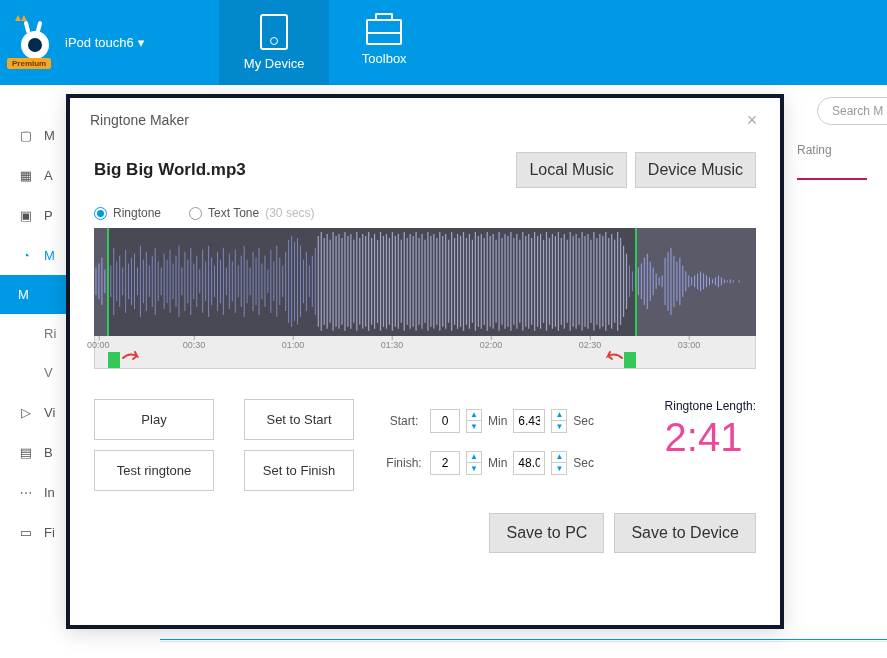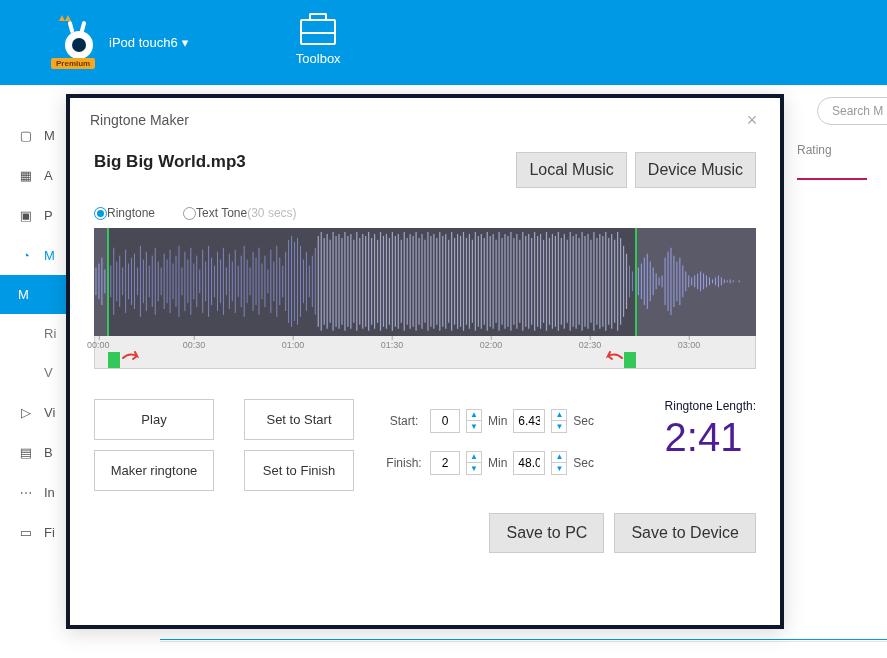--- a/index.html
+++ b/index.html
@@ -1,20 +1,20 @@
 <!DOCTYPE html>
 <html><head>
 <meta charset="utf-8">
 <style>
 * { margin: 0; padding: 0; box-sizing: border-box; font-family: -apple-system, BlinkMacSystemFont, "Segoe UI", Arial, sans-serif; }
 body { width: 887px; height: 658px; overflow: hidden; background: #fff; position: relative; }
 
 .topbar { height: 85px; background: #0099e5; display: flex; align-items: center; color: #fff; }
 .logo-area { display: flex; align-items: center; padding: 0 15px; gap: 10px; }
-.logo-icon { width: 40px; height: 40px; position: relative; margin-left: 44px; }
+.logo-icon { width: 40px; height: 40px; position: relative; }
 .bunny { width: 28px; height: 28px; background: #fff; border-radius: 50%; position: absolute; top: 8px; left: 6px; display: flex; align-items: center; justify-content: center; }
 .bunny-eye { width: 14px; height: 14px; background: #002b4a; border-radius: 50%; }
 .ear { position: absolute; width: 4px; height: 12px; background: #fff; border-radius: 2px; top: -2px; }
 .ear.l { left: 10px; transform: rotate(-15deg); }
 .ear.r { left: 22px; transform: rotate(15deg); }
 .premium-badge { position: absolute; bottom: -6px; left: -8px; background: #f5a623; color: #6b3a00; font-size: 8px; font-weight: bold; padding: 1px 5px; border-radius: 2px; }
 .crown { position: absolute; top: -8px; left: 0; width: 14px; height: 8px; }
 .crown::before { content: ""; position: absolute; width: 0; height: 0; border-left: 3px solid transparent; border-right: 3px solid transparent; border-bottom: 6px solid #f5a623; }
 .crown::after { content: ""; position: absolute; left: 6px; width: 0; height: 0; border-left: 3px solid transparent; border-right: 3px solid transparent; border-bottom: 6px solid #f5a623; }
 .device-dd { font-size: 13px; display: flex; align-items: center; gap: 4px; cursor: pointer; }
@@ -38,27 +38,27 @@
 .search { position: absolute; top: 12px; right: -30px; border: 1px solid #ccc; border-radius: 20px; padding: 6px 14px; font-size: 12px; color: #999; width: 100px; }
 .rating-hdr { position: absolute; top: 58px; right: 20px; font-size: 12px; color: #888; border-bottom: 2px solid #be185d; padding-bottom: 21px; width: 70px; text-align: left; }
 .bottom-hr { position: absolute; bottom: 18px; left: 0; right: 0; height: 1px; background: #0099e5; }
 .bottom-hr::after { content: ""; position: absolute; top: 2px; left: 0; right: 0; height: 1px; background: #e5e5e5; }
 
 .modal { position: absolute; top: 94px; left: 66px; width: 718px; height: 535px; background: #fff; border: 4px solid #0f172a; box-shadow: 0 4px 20px rgba(0,0,0,0.15); }
 .modal-head { padding: 14px 20px; display: flex; justify-content: space-between; align-items: center; }
 .modal-title { font-size: 14px; color: #555; }
 .close-x { width: 16px; height: 16px; cursor: pointer; color: #aaa; font-size: 18px; line-height: 16px; text-align: center; }
 
-.file-row { padding: 10px 24px 0; display: flex; justify-content: space-between; }
+.file-row { padding: 10px 24px 0; display: flex; justify-content: space-between; align-items: center; }
 .filename { font-size: 17px; font-weight: bold; color: #222; }
 .src-btns { display: flex; gap: 8px; }
 .btn-sm { border: 1px solid #ccc; background: #e5e5e5; padding: 8px 12px; font-size: 16px; cursor: pointer; color: #333; }
 
 .radios { padding: 18px 24px 8px; display: flex; gap: 28px; font-size: 12px; color: #555; }
-.radio { display: flex; align-items: center; cursor: pointer; }
+.radio { display: flex; align-items: center; gap: 6px; cursor: pointer; }
 .radio-dot { width: 13px; height: 13px; border: 1px solid #0099e5; border-radius: 50%; display: flex; align-items: center; justify-content: center; }
 .radio-dot.on::after { content: ""; width: 7px; height: 7px; background: #0099e5; border-radius: 50%; }
 .radio-dot.off { border-color: #999; }
 .muted { color: #bbb; }
 
 .wave-wrap { margin: 0 24px; position: relative; }
 .wave { height: 108px; background: linear-gradient(#5a5a68, #5a5a68); position: relative; overflow: hidden; }
 .wave-sel { position: absolute; top: 0; bottom: 0; left: 2%; right: 18%; background: rgba(0,0,0,0.18); border-left: 2px solid #34c759; border-right: 2px solid #34c759; }
 .wave svg { position: absolute; inset: 0; }
 
@@ -75,21 +75,21 @@
 .time-col { display: flex; flex-direction: column; gap: 18px; padding-top: 10px; }
 .time-row { display: flex; align-items: center; gap: 6px; font-size: 12px; color: #555; }
 .time-row .lbl { width: 40px; text-align: center; }
 .num-in { width: 30px; border: 1px solid #ccc; padding: 4px; text-align: center; font-size: 12px; }
 .num-in.wide { width: 32px; }
 .spinner { display: flex; flex-direction: column; border: 1px solid #ccc; }
 .spin { width: 14px; height: 11px; display: flex; align-items: center; justify-content: center; font-size: 8px; color: #0099e5; cursor: pointer; line-height: 1; }
 .spin:first-child { border-bottom: 1px solid #ccc; }
 .len-col { margin-left: auto; text-align: left; }
 .len-lbl { font-size: 12px; color: #0f172a; }
-.len-val { font-size: 40px; font-weight: 300; color: #4c1d95; margin-top: 2px; }
+.len-val { font-size: 40px; font-weight: 300; color: #ec4899; margin-top: 2px; }
 
 .save-row { padding: 12px 24px; display: flex; justify-content: flex-end; gap: 10px; }
 </style>
 </head>
 <body>
 
 <div class="topbar">
   <div class="logo-area">
     <div class="logo-icon">
       <div class="crown"></div>
@@ -99,20 +99,24 @@
           <div class="bunny-eye"></div>
         </div>
       <div class="premium-badge">Premium</div>
     </div>
     <div class="device-dd">
       <span>iPod touch6</span>
       <span>▾</span>
     </div>
   </div>
   <div style="width:60px"></div>
+  <div class="tab active">
+    <div class="tab-icon device"></div>
+    <span>My Device</span>
+  </div>
   <div class="tab">
     <div class="tab-icon toolbox"></div>
     <span>Toolbox</span>
   </div>
 </div>
 
 <div class="main">
   <div class="sidebar">
     <div class="sb-item">
         <span class="sb-ico">▢</span>
@@ -435,21 +439,21 @@
           </svg></div>
       <div class="arrow" style="left:calc(82% - 36px)"><svg viewBox="0 0 24 16">
             <path d="M22 8 Q 16 2 8 6 L10 2 M8 6 L12 9" stroke="#e53935" stroke-width="2" fill="none" stroke-linecap="round"></path>
           </svg></div>
     </div>
   </div>
 
   <div class="controls">
     <div class="btn-col">
       <button class="btn">Play</button>
-      <button class="btn">Maker ringtone</button>
+      <button class="btn">Test ringtone</button>
     </div>
     <div class="btn-col" style="width:110px">
       <button class="btn">Set to Start</button>
       <button class="btn">Set to Finish</button>
     </div>
     <div class="time-col">
       <div class="time-row">
         <span class="lbl">Start:</span>
         <input class="num-in" value="0" style="">
         <div class="spinner">

